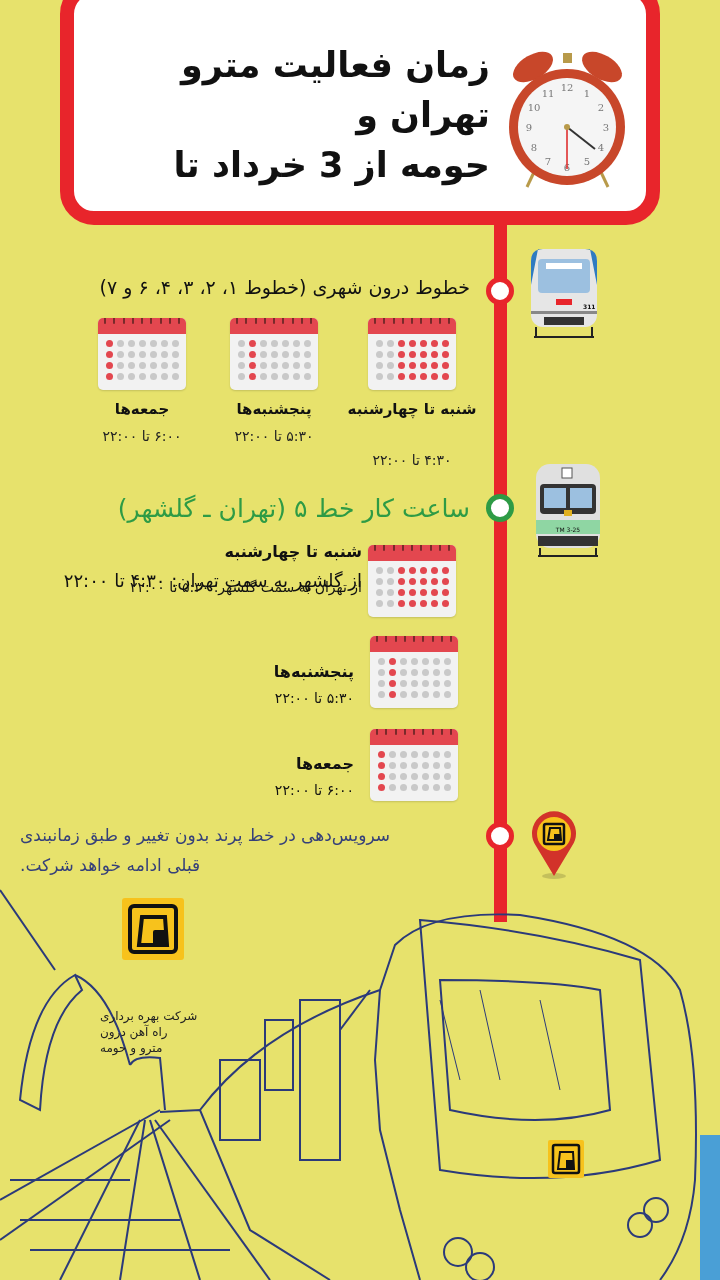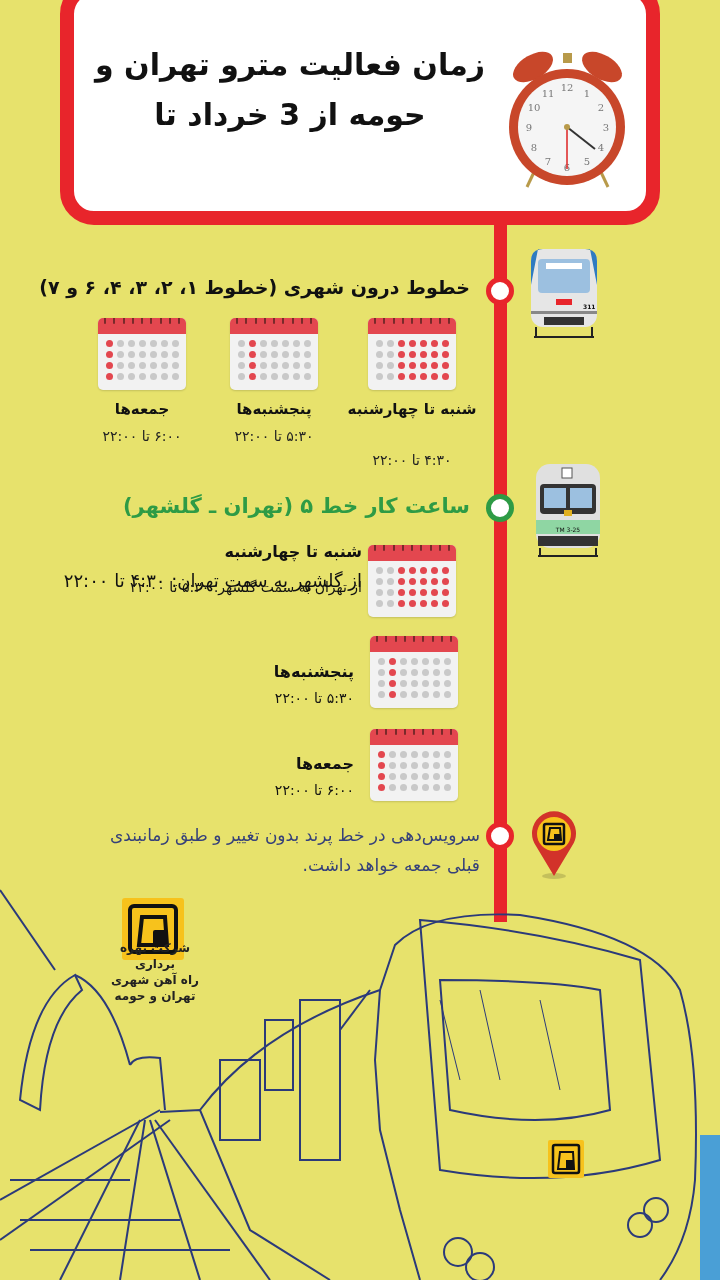--- a/index.html
+++ b/index.html
@@ -11,47 +11,47 @@
     color: #111;
   }
   .abs { position: absolute; }
   
   .header-box {
     position: absolute; left: 60px; top: -20px; width: 600px; height: 245px;
     background: #fff; border: 14px solid #e8252b; border-radius: 34px;
   }
   .header-title {
     position: absolute; right: 230px; top: 40px; width: 400px;
-    direction: rtl; text-align: center;
-    font-weight: bold; font-size: 30px; line-height: 50px; color: #111;
+    direction: rtl; text-align: right;
+    font-weight: bold; font-size: 35px; line-height: 50px; color: #111;
   }
   .clock { position: absolute; left: 505px; top: 45px; width: 125px; height: 150px; }
   
   .vline { position: absolute; left: 494px; top: 222px; width: 13px; height: 700px; background: #e8252b; }
   .node { position: absolute; width: 28px; height: 28px; border-radius: 50%; background: #fff; border: 5px solid #e8252b; }
   .node.green { border-color: #2e9b45; }
   .section-title {
-    position: absolute; direction: rtl; text-align: left; font-weight: bold; white-space: nowrap;
+    position: absolute; direction: rtl; text-align: left; font-weight: normal; white-space: nowrap;
   }
   .cal {
     position: absolute; width: 88px; height: 72px; background: #f2f2f2; border-radius: 5px;
     box-shadow: 0 1px 2px rgba(0,0,0,0.15); overflow: hidden;
   }
   .cal .top { height: 16px; background: #e3474f; position: relative; }
   .cal .rings { position: absolute; top: -3px; left: 6px; right: 6px; display: flex; justify-content: space-between; }
   .cal .rings i { display: block; width: 2px; height: 9px; background: #7a2a2a; border-radius: 1px; }
   .cal .grid { display: grid; grid-template-columns: repeat(7, 1fr); gap: 4px 4px; padding: 6px 8px; }
   .cal .grid span { width: 7px; height: 7px; border-radius: 50%; background: #c9c9c9; justify-self: center; }
   .cal .grid span.on { background: #e3474f; }
   .day-label { position: absolute; direction: rtl; text-align: center; font-weight: bold; font-size: 15px; white-space: nowrap; }
   .time-label { position: absolute; direction: rtl; text-align: center; font-size: 14px; white-space: nowrap; color: #222; }
   .rt { direction: rtl; text-align: right; position: absolute; white-space: nowrap; }
-  .service-text { position: absolute; right: 240px; top: 820px; width: 460px; direction: rtl; text-align: right; font-size: 17px; line-height: 30px; color: #35407a; }
+  .service-text { position: absolute; right: 240px; top: 820px; width: 460px; direction: rtl; text-align: left; font-size: 17px; line-height: 30px; color: #35407a; }
   .logo-box { position: absolute; left: 122px; top: 898px; width: 62px; height: 62px; background: #f7c21c; border-radius: 3px; display:flex; align-items:center; justify-content:center; }
-  .org-name { position: absolute; left: 100px; top: 940px; width: 110px; direction: rtl; text-align: center; font-weight: bold; font-size: 12px; line-height: 16px; color: #222; }
+  .org-name { position: absolute; left: 100px; top: 1008px; width: 110px; direction: rtl; text-align: left; font-weight: normal; font-size: 12px; line-height: 16px; color: #222; }
   .blue-block { position: absolute; left: 700px; top: 1135px; width: 20px; height: 145px; background: #4a9fd6; }
 </style>
 </head>
 <body>
 
 <div class="header-box"></div>
 <div class="header-title">
   <div>زمان فعالیت مترو تهران و</div>
   <div>حومه از 3 خرداد تا</div>
 </div>
@@ -255,21 +255,21 @@
     </div>
   </div>
 
 <div class="day-label" style="left:345px; width:134px; top:400px;">شنبه تا چهارشنبه</div>
 <div class="time-label" style="left:345px; width:134px; top:452px;">۴:۳۰ تا ۲۲:۰۰</div>
 <div class="day-label" style="left:207px; width:134px; top:400px;">پنجشنبه‌ها</div>
 <div class="time-label" style="left:207px; width:134px; top:428px;">۵:۳۰ تا ۲۲:۰۰</div>
 <div class="day-label" style="left:75px; width:134px; top:400px;">جمعه‌ها</div>
 <div class="time-label" style="left:75px; width:134px; top:428px;">۶:۰۰ تا ۲۲:۰۰</div>
 
-<div class="section-title" style="right:250px; top:494px; font-size:21px; color:#2e9b45;">ساعت کار خط ۵ (تهران ـ گلشهر)</div>
+<div class="section-title" style="right:250px; top:494px; font-size:25px; color:#2e9b45;">ساعت کار خط ۵ (تهران ـ گلشهر)</div>
 
 <div class="cal" style="left:368px; top:545px;">
     <div class="top">
       <div class="rings">
         <i></i>
         <i></i>
         <i></i>
         <i></i>
         <i></i>
         <i></i>
@@ -404,21 +404,21 @@
       <span class=""></span>
       <span class=""></span>
       <span class=""></span>
     </div>
   </div>
 <div class="rt" style="right:366px; top:754px; font-weight:bold; font-size:16px;">جمعه‌ها</div>
 <div class="rt" style="right:366px; top:782px; font-size:14px;">۶:۰۰ تا ۲۲:۰۰</div>
 
 <div class="service-text">
   <div>سرویس‌دهی در خط پرند بدون تغییر و طبق زمانبندی</div>
-  <div>قبلی جمعه خواهد داشت.</div>
+  <div>قبلی ادامه خواهد شرکت.</div>
 </div>
 <svg class="abs" style="left:528px; top:808px;" width="52" height="72" viewBox="0 0 52 72">
   <ellipse cx="26" cy="68" rx="12" ry="3" fill="rgba(0,0,0,0.15)"></ellipse>
   <path d="M26 68 L8 38 A22 22 0 1 1 44 38 Z" fill="#d2322a"></path>
   <circle cx="26" cy="26" r="17" fill="#f7c21c"></circle>
   <rect x="16" y="16" width="20" height="20" rx="2" fill="none" stroke="#111" stroke-width="2.5"></rect>
   <path d="M20 32 L22 20 L32 20 L33 32 Z" fill="none" stroke="#111" stroke-width="2"></path>
   <rect x="26" y="26" width="6" height="6" fill="#111"></rect>
 </svg>
 
@@ -463,15 +463,15 @@
 
 <div class="logo-box">
   <svg width="52" height="52" viewBox="0 0 52 52">
     <rect x="3" y="3" width="46" height="46" rx="4" fill="none" stroke="#111" stroke-width="4"></rect>
     <path d="M12 42 L15 14 L38 14 L40 42 Z" fill="none" stroke="#111" stroke-width="4"></path>
     <rect x="26" y="27" width="14" height="15" rx="2" fill="#111"></rect>
   </svg>
 </div>
 <div class="org-name">
   <div>شرکت بهره برداری</div>
-  <div>راه آهن شهری</div>
-  <div>تهران و حومه</div>
+  <div>راه آهن درون</div>
+  <div>مترو و حومه</div>
 </div>
 
 </body></html>

